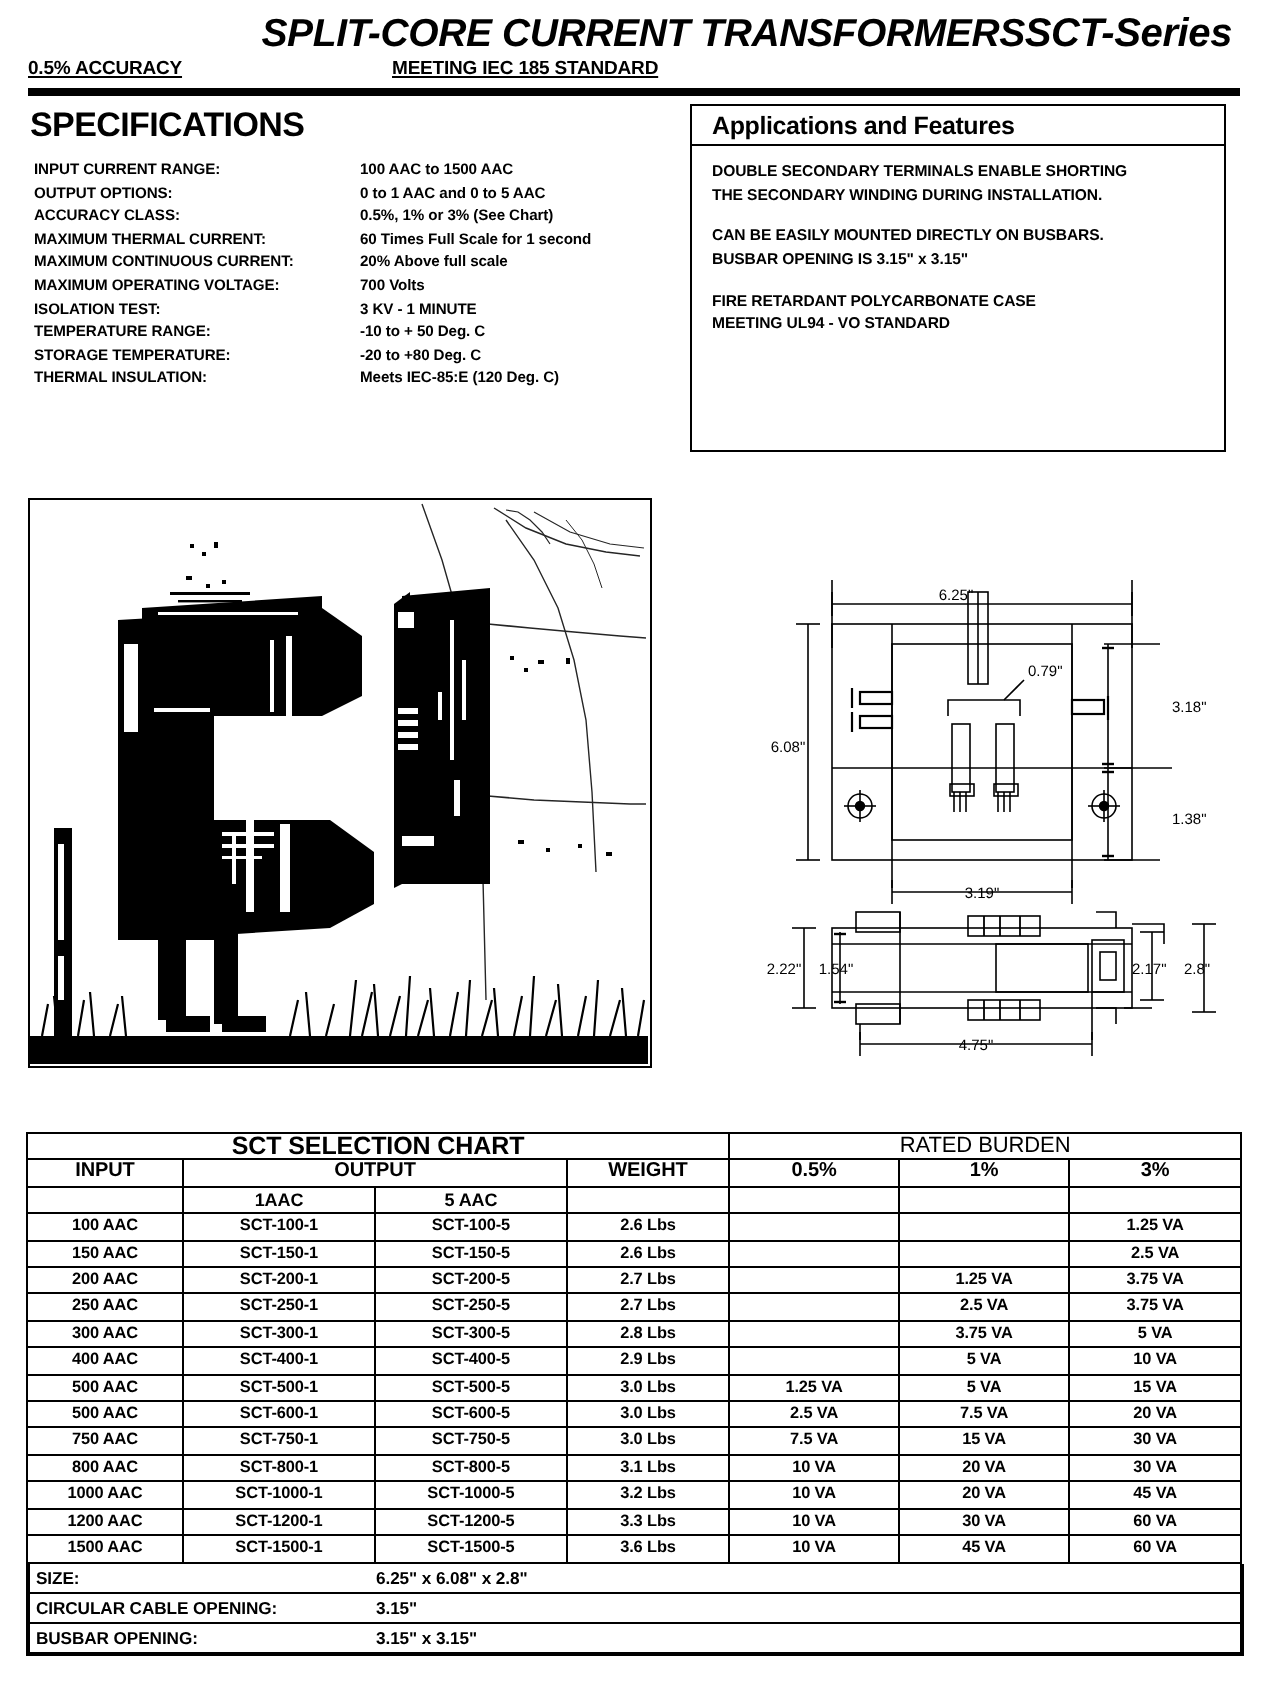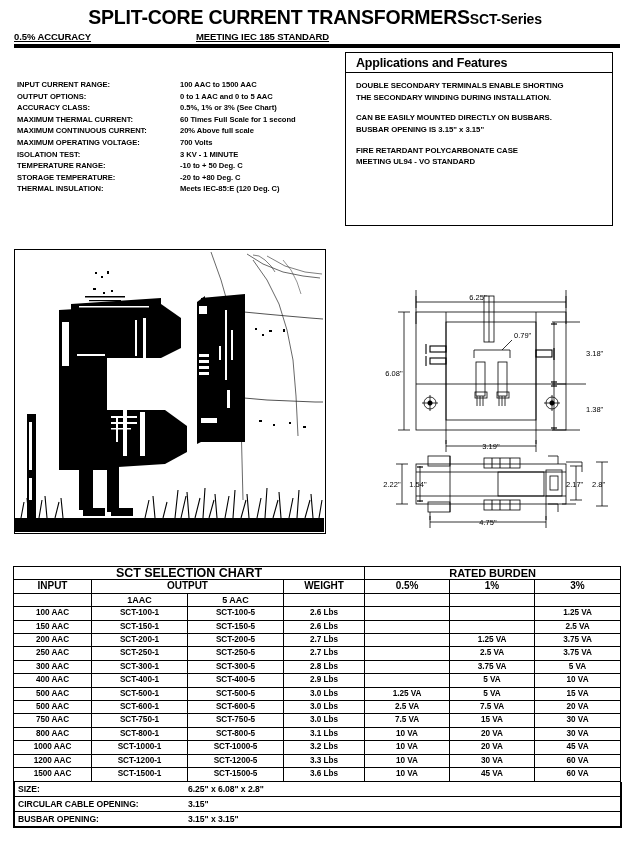--- a/index.html
+++ b/index.html
@@ -26,25 +26,26 @@
     position: absolute;
     left: 14px; top: 6px; width: 606px;
   }
   .hdr-main {
     font-size: 19.5px;
     font-weight: bold;
     letter-spacing: -0.2px;
     line-height: 22px;
     display: flex;
     align-items: baseline;
-    justify-content: center;
+    justify-content: flex-end;
+    font-style: italic;
   }
   .hdr-title { white-space: nowrap; }
   .hdr-series {
-    font-size: 14px;
+    font-size: 20px;
     font-weight: bold;
     padding-right: 4px;
   }
   .hdr-sub {
     display: flex;
     font-size: 9.5px;
     font-weight: bold;
     margin-top: 1px;
     letter-spacing: -0.1px;
     text-decoration: underline;
@@ -149,21 +150,21 @@
   }
   .t-title {
     font-size: 12.5px;
     font-weight: bold;
     height: 17px;
     line-height: 17px;
     letter-spacing: -0.1px;
   }
   .t-burden {
     font-size: 11px;
-    font-weight: bold;
+    font-weight: normal;
     height: 17px;
     line-height: 17px;
   }
   .t-sub {
     font-size: 10px;
     font-weight: bold;
     height: 14px;
     line-height: 14px;
   }
   .t-unit {
@@ -207,20 +208,21 @@
       <span class="hdr-title">SPLIT-CORE CURRENT TRANSFORMERS</span>
       <span class="hdr-series">SCT-Series</span>
     </div>
     <div class="hdr-sub">
       <span class="s1">0.5% ACCURACY</span>
       <span>MEETING IEC 185 STANDARD</span>
     </div>
   </div>
   <div class="hdr-rule"></div>
 
+  <div class="spec-title">SPECIFICATIONS</div>
   <table class="spec-table">
     <tbody>
         <tr>
           <td class="k">INPUT CURRENT RANGE:</td>
           <td>100 AAC to 1500 AAC</td>
         </tr>
         <tr>
           <td class="k">OUTPUT OPTIONS:</td>
           <td>0 to 1 AAC and 0 to 5 AAC</td>
         </tr>

